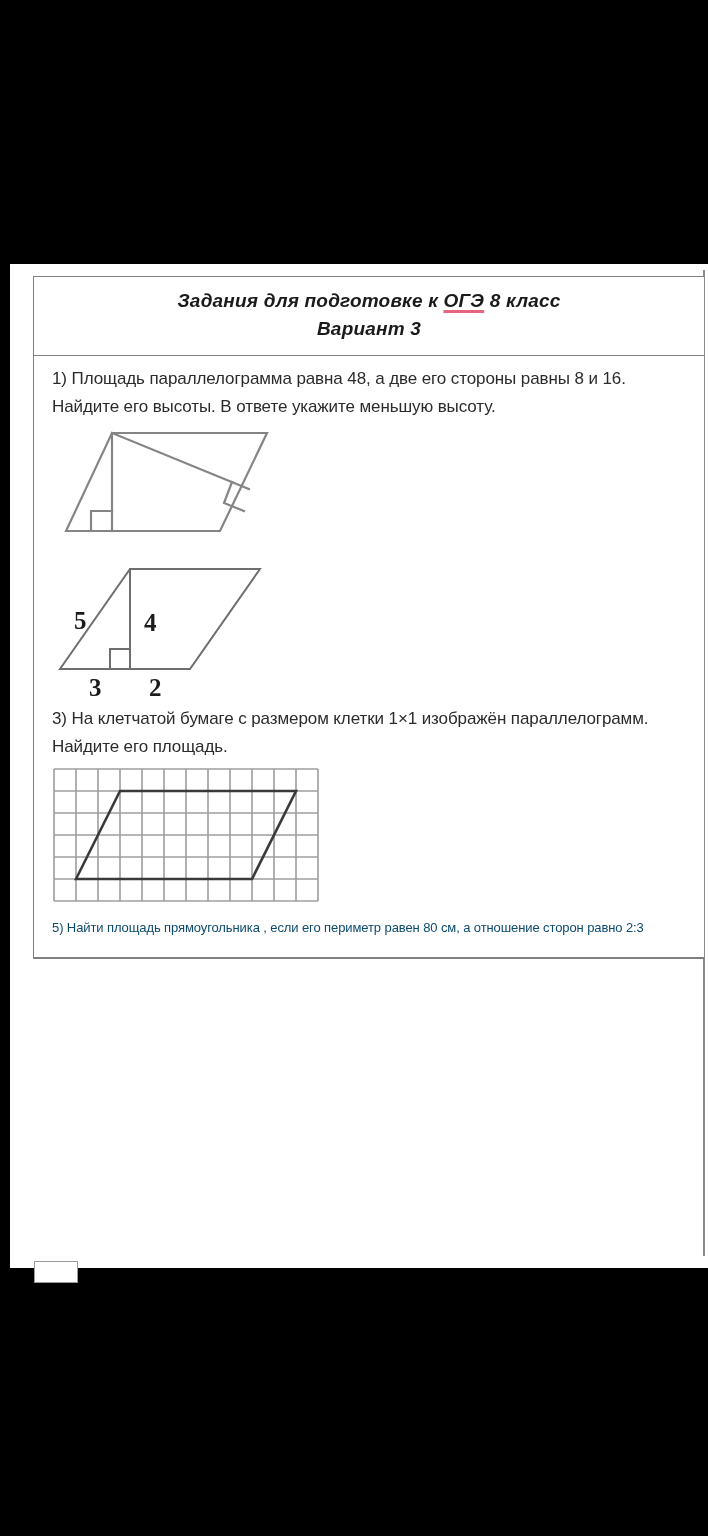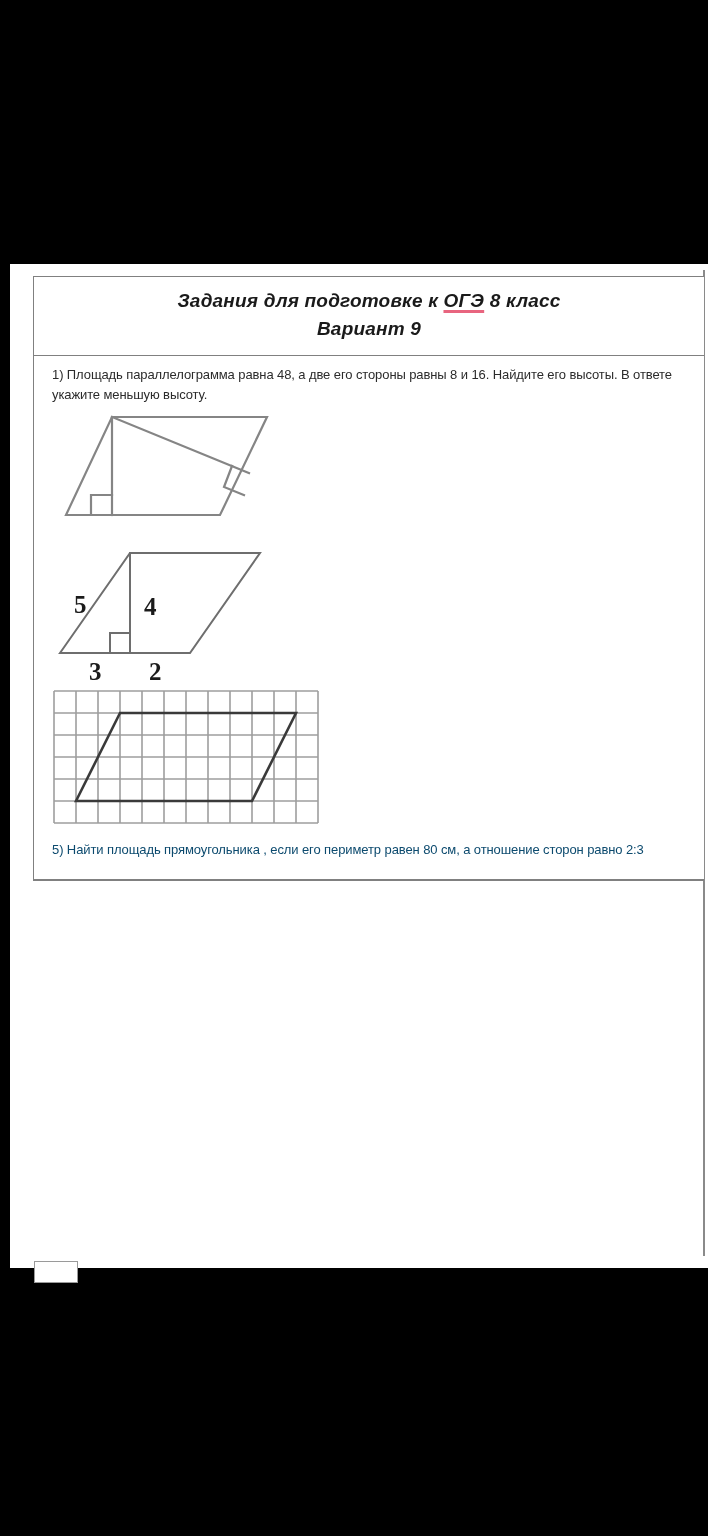--- a/index.html
+++ b/index.html
@@ -71,22 +71,22 @@
     text-decoration-color: #e8657f;
     text-decoration-thickness: 2.5px;
     text-underline-offset: 3px;
   }
 
   
   #body-cell {
     padding: 9px 14px 14px 18px;
   }
   .task {
-    font-size: 13px;
-    line-height: 20px;
+    font-size: 17px;
+    line-height: 28px;
     color: #2b2b2b;
     letter-spacing: -0.1px;
     margin: 0;
   }
   .task.t1 { margin-bottom: 4px; }
   .task.t2 { margin: 0 0 4px 0; }
   .task.t3 { margin: 4px 0 4px 0; }
   .task.t4 { margin: 6px 0 0 0; }
   .task.t5 {
     margin: 4px 0 0 0;
@@ -116,21 +116,21 @@
 <body>
 
 <div id="page-sheet">
 
   <div id="right-rule"></div>
 
   <div id="doc-table">
 
     <div class="table-row" id="title-cell">
       <div class="title-line"><span>Задания для подготовке к </span><span class="ul-red">ОГЭ</span><span> 8 класс</span></div>
-      <div class="title-line">Вариант 9</div>
+      <div class="title-line">Вариант 3</div>
     </div>
 
     <div class="table-row" id="body-cell">
 
       <p class="task t1">1) Площадь параллелограмма равна 48, а две его стороны равны 8 и 16. Найдите его высоты. В ответе укажите меньшую высоту.</p>
 
       <div class="figure-wrap">
         <svg width="230" height="118" viewBox="0 0 230 118">
           <g fill="none" stroke="#858585" stroke-width="2.2" stroke-linejoin="miter" stroke-linecap="square">
 
@@ -160,20 +160,21 @@
           </g>
           <g font-family="Liberation Serif, serif" font-size="25" font-weight="bold" fill="#1b1b1b">
             <text x="22" y="78">5</text>
             <text x="92" y="80">4</text>
             <text x="37" y="145">3</text>
             <text x="97" y="145">2</text>
           </g>
         </svg>
       </div>
 
+      <p class="task t3">3)  На клетчатой бумаге с размером клетки 1×1 изображён параллелограмм. Найдите его площадь.</p>
 
       <div class="figure-wrap">
         <svg width="272" height="140" viewBox="0 0 272 140">
           <g stroke="#9e9e9e" stroke-width="1.6">
             <line x1="2" y1="2" x2="266" y2="2"></line>
             <line x1="2" y1="24" x2="266" y2="24"></line>
             <line x1="2" y1="46" x2="266" y2="46"></line>
             <line x1="2" y1="68" x2="266" y2="68"></line>
             <line x1="2" y1="90" x2="266" y2="90"></line>
             <line x1="2" y1="112" x2="266" y2="112"></line>

